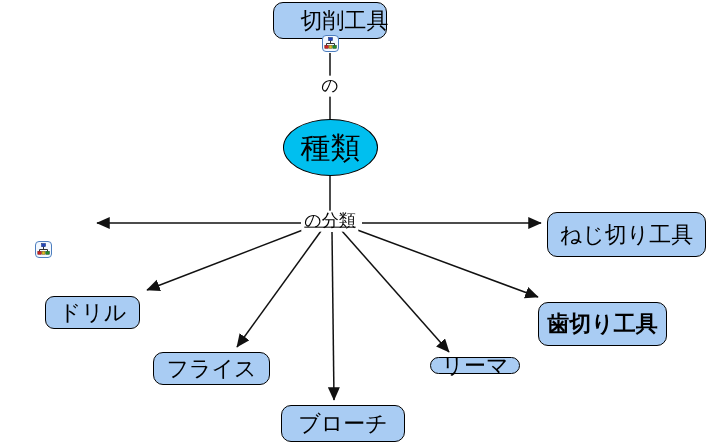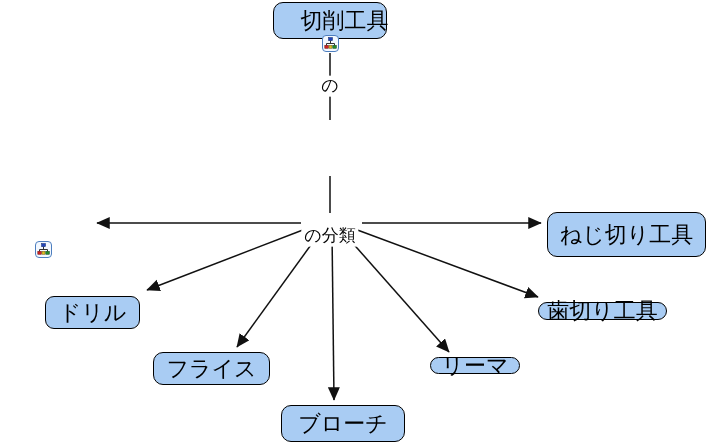--- a/index.html
+++ b/index.html
@@ -61,22 +61,25 @@
     <line x1="4.5" y1="8.5" x2="4.5" y2="10.5" stroke="#333" stroke-width="1"></line>
     <line x1="12.5" y1="8.5" x2="12.5" y2="10.5" stroke="#333" stroke-width="1"></line>
     <rect x="6.5" y="2.5" width="4" height="3.2" fill="#2244bb" stroke="#102a66" stroke-width="0.5"></rect>
     <rect x="2.8" y="10.3" width="3.6" height="3" fill="#cc2222" stroke="#661010" stroke-width="0.5"></rect>
     <rect x="7" y="10.3" width="3" height="3" fill="#ddbb22" stroke="#776010" stroke-width="0.5"></rect>
     <rect x="10.8" y="10.3" width="3.6" height="3" fill="#22882a" stroke="#0e4414" stroke-width="0.5"></rect>
   </svg>
 
   <div class="link-label" style="left:330px;top:86px;">の</div>
 
+  <div class="focus-ellipse" style="left:283px;top:119px;width:95px;height:57px;">
+    <span>種類</span>
+  </div>
 
-  <div class="link-label" style="left:330px;top:236px;">の分類</div>
+  <div class="link-label" style="left:330px;top:221px;text-decoration:underline;">の分類</div>
 
 
   <svg class="cmap-icon" style="left:35px;top:241px;" viewBox="0 0 17 17">
     <rect x="0.5" y="0.5" width="16" height="16" rx="3.5" fill="#f3f8ff" stroke="#4d7ebf"></rect>
     <line x1="8.5" y1="5.5" x2="8.5" y2="8.5" stroke="#333" stroke-width="1"></line>
     <line x1="4.5" y1="8.5" x2="12.5" y2="8.5" stroke="#333" stroke-width="1"></line>
     <line x1="4.5" y1="8.5" x2="4.5" y2="10.5" stroke="#333" stroke-width="1"></line>
     <line x1="12.5" y1="8.5" x2="12.5" y2="10.5" stroke="#333" stroke-width="1"></line>
     <rect x="6.5" y="2.5" width="4" height="3.2" fill="#2244bb" stroke="#102a66" stroke-width="0.5"></rect>
     <rect x="2.8" y="10.3" width="3.6" height="3" fill="#cc2222" stroke="#661010" stroke-width="0.5"></rect>
@@ -93,21 +96,21 @@
   </div>
 
   <div class="concept" style="left:281px;top:405px;width:124px;height:37px;">
     <span>ブローチ</span>
   </div>
 
   <div class="concept" style="left:430px;top:357px;width:90px;height:17px;">
     <span>リーマ</span>
   </div>
 
-  <div class="concept" style="left:538px;top:302px;width:129px;height:18px;">
+  <div class="concept" style="left:538px;top:302px;width:129px;height:44px;font-weight:bold;">
     <span>歯切り工具</span>
   </div>
 
   <div class="concept" style="left:547px;top:212px;width:159px;height:45px;">
     <span>ねじ切り工具</span>
   </div>
 
 </div>
 
 </body></html>

